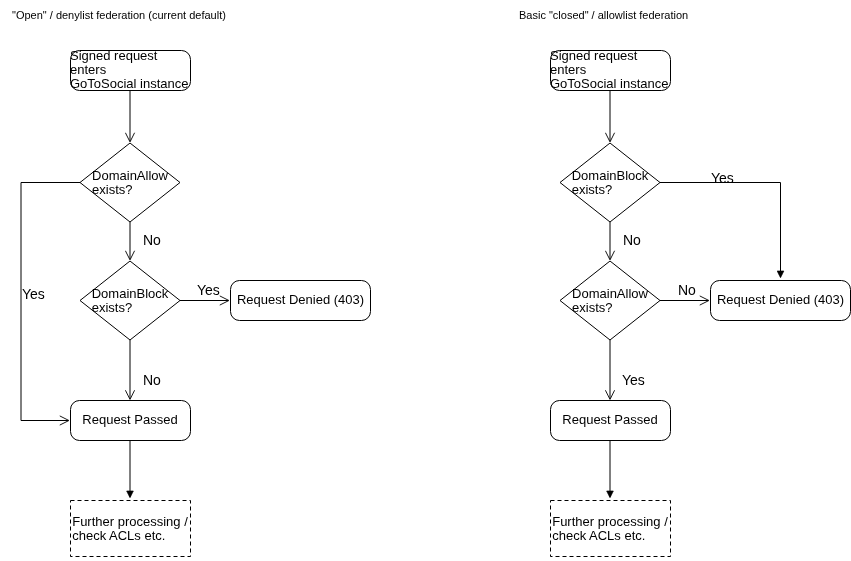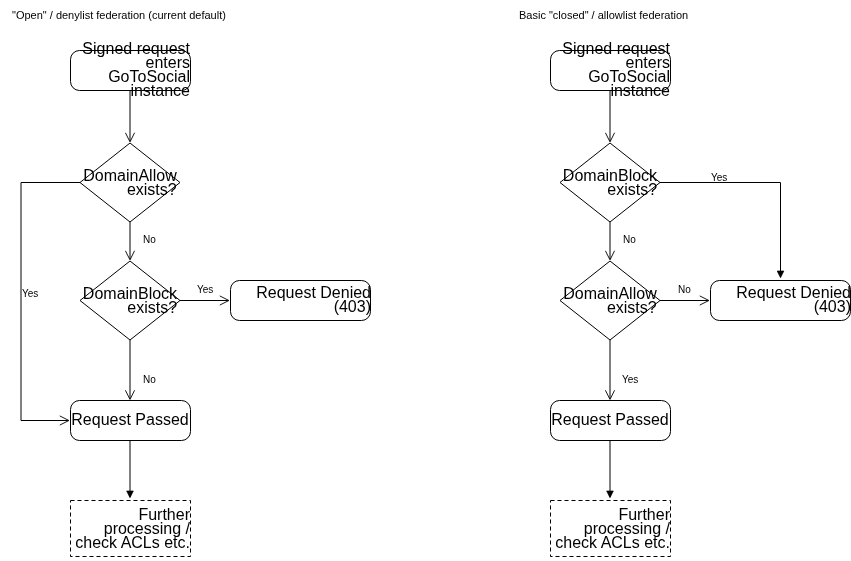--- a/index.html
+++ b/index.html
@@ -29,33 +29,33 @@
     line-height: 13px;
     color: #000000;
     white-space: nowrap;
   }
   #title-left  { left: 12px; top: 9px; }
   #title-right { left: 519px; top: 9px; }
 
   
   .node-label {
     position: absolute;
-    font-size: 16px;
+    font-size: 13px;
     line-height: 14px;
     color: #000000;
-    text-align: right;
+    text-align: left;
     display: flex;
     align-items: center;
     justify-content: center;
     white-space: pre-line;
     pointer-events: none;
   }
   .edge-label {
     position: absolute;
-    font-size: 10px;
+    font-size: 14px;
     line-height: 12px;
     color: #000000;
     white-space: nowrap;
     pointer-events: none;
   }
 </style>
 </head>
 <body>
 
 <svg id="canvas" viewBox="0 0 851 561" width="851" height="561" xmlns="http://www.w3.org/2000/svg">

